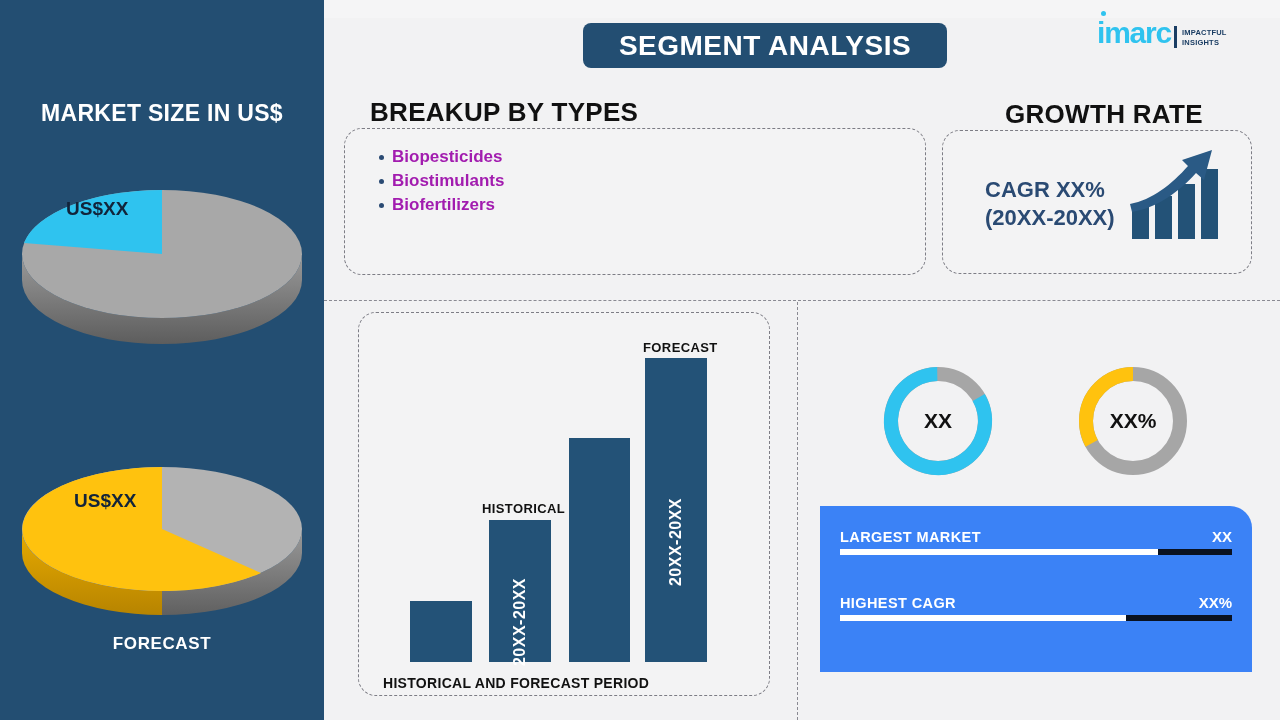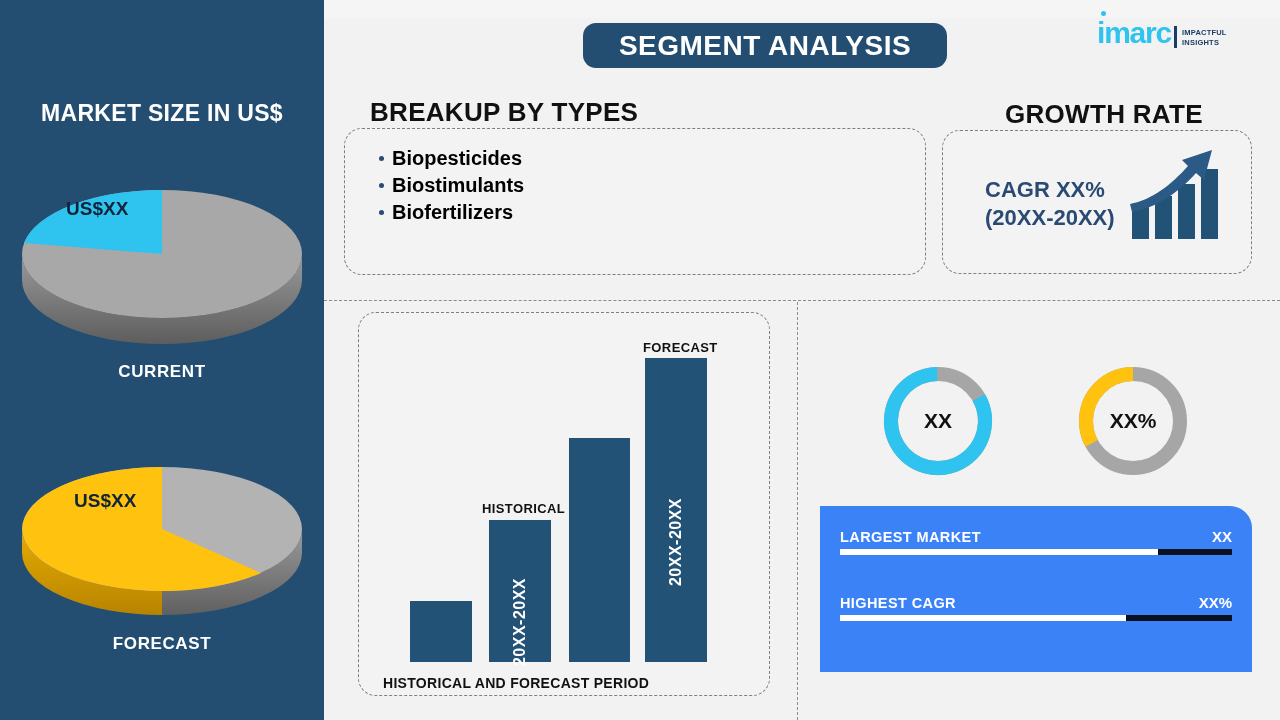--- a/index.html
+++ b/index.html
@@ -64,21 +64,21 @@
     position: absolute;
     left: 0; top: 0;
     width: 956px; height: 18px;
     background: #f5f5f6;
   }
   #title-chip {
     position: absolute;
     left: 259px; top: 23px;
     width: 364px; height: 45px;
     background: #234e72;
-    border-radius: 13px;
+    border-radius: 8px;
     display: flex;
     align-items: center;
     justify-content: center;
     color: #ffffff;
     font-size: 28px;
     font-weight: bold;
     letter-spacing: 0.5px;
   }
 
   
@@ -141,22 +141,22 @@
     margin-bottom: 4px;
   }
   .bullet-dot {
     width: 5px; height: 5px;
     border-radius: 50%;
     background: #2a4a73;
     margin-right: 8px;
     flex: 0 0 auto;
   }
   .bullet-text {
-    color: #000000;
-    font-size: 20px;
+    color: #a21caf;
+    font-size: 17px;
     font-weight: bold;
   }
 
   
   #cagr-text {
     position: absolute;
     left: 985px; top: 176px;
     color: #2a4a73;
     font-size: 22px;
     font-weight: bold;
@@ -281,21 +281,20 @@
           </linearGradient>
         </defs>
 
         <path d="M 22 104 A 140 64 0 0 0 302 104 L 302 130 A 140 64 0 0 1 22 130 Z" fill="url(#grayside)"></path>
 
         <ellipse cx="162" cy="104" rx="140" ry="64" fill="#a8a8a8"></ellipse>
 
         <path d="M 162 104 L 162 40 A 140 64 0 0 0 24 93 Z" fill="#2fc3ef"></path>
       </svg>
       <div class="pie-label" style="left:66px; top:48px;">US$XX</div>
-      <div class="pie-caption" style="margin-top:8px;">CURRENT</div>
     </div>
 
     <div class="pie-wrap" style="top:425px; height:240px;">
       <svg width="324" height="195" viewBox="0 0 324 195">
         <defs>
           <linearGradient id="yellowside" x1="0" y1="0" x2="0" y2="1">
             <stop offset="0%" stop-color="#e8ab00"></stop>
             <stop offset="100%" stop-color="#b78400"></stop>
           </linearGradient>
           <linearGradient id="grayside2" x1="0" y1="0" x2="0" y2="1">

